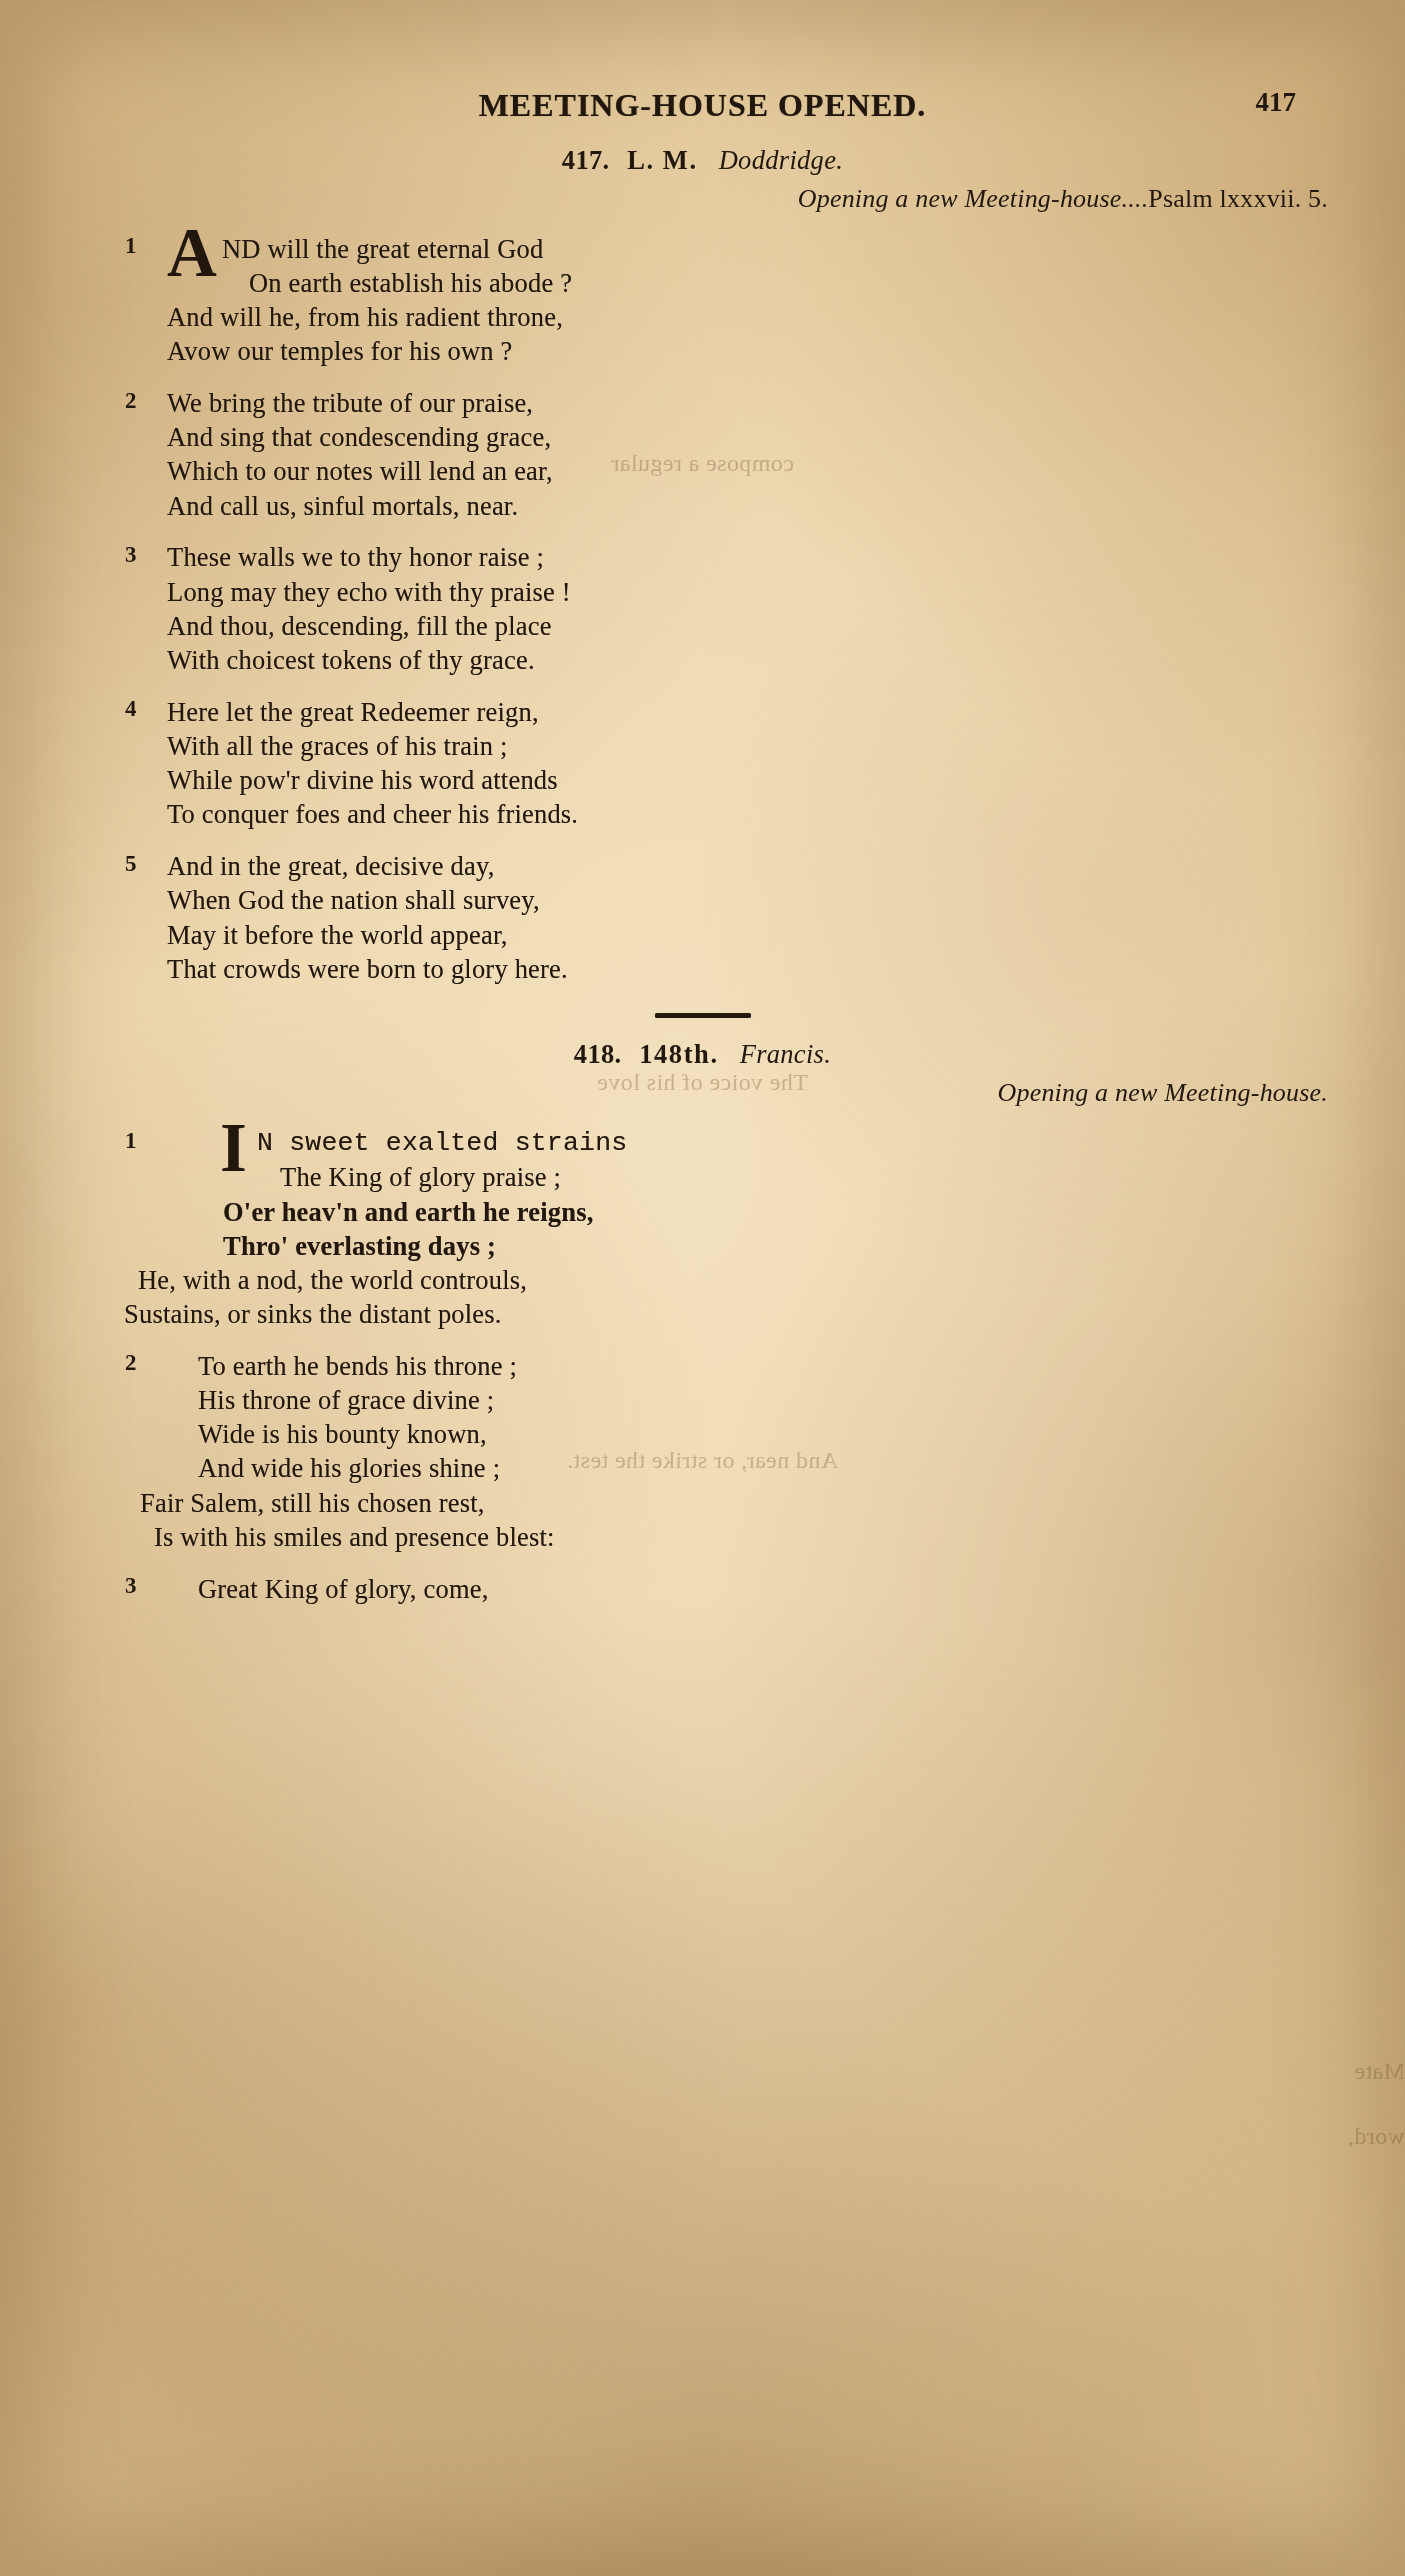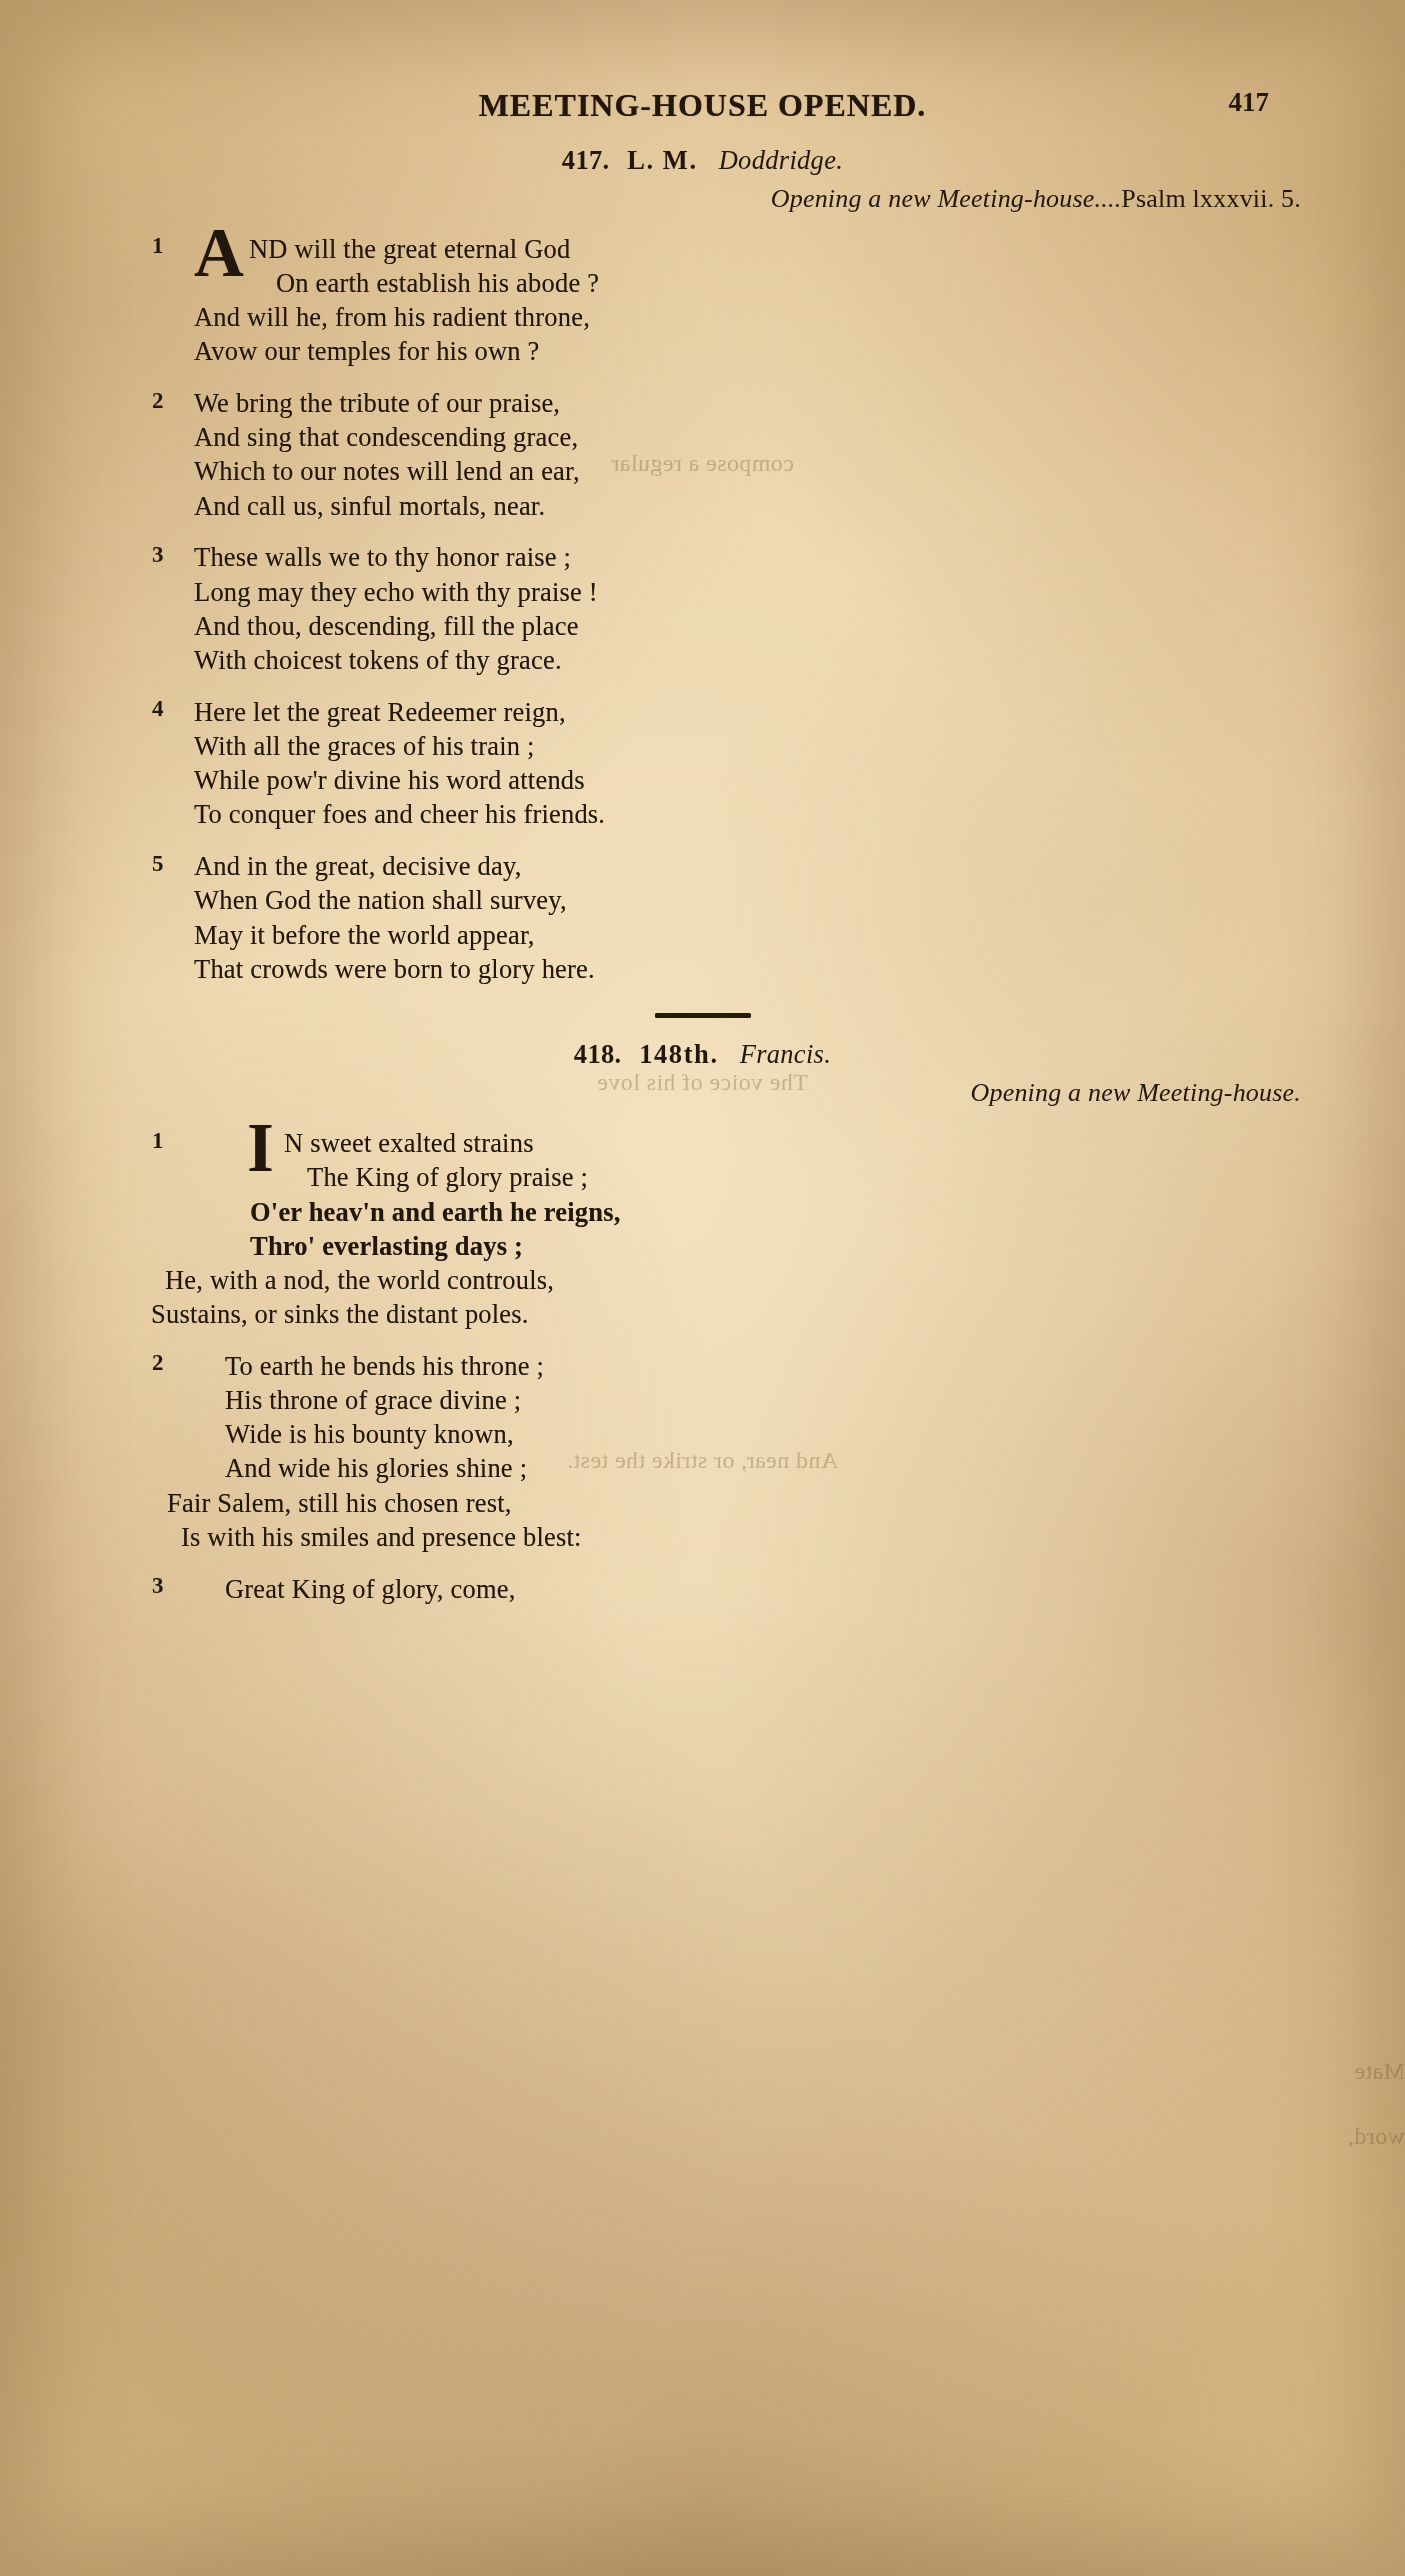--- a/index.html
+++ b/index.html
@@ -54,21 +54,21 @@
     letter-spacing: 0.4px;
     transform: scaleX(-1);
     pointer-events: none;
     white-space: nowrap;
     font-family: "Liberation Serif", serif;
   }
 
   .content {
     position: relative;
     z-index: 3;
-    padding: 0 104px;
+    padding: 0 77px;
   }
 
   .running-head {
     display: flex;
     align-items: baseline;
     justify-content: center;
     margin-top: 87px;
     position: relative;
   }
   .running-head .title {
@@ -227,21 +227,21 @@
       <div class="hymn-head hymn2-head">
         <span class="num">418.</span><span class="meter">148th.</span><span class="author">Francis.</span>
       </div>
       <div class="subject">
         <span>Opening a new Meeting-house.</span>
       </div>
 
       <div class="stanza dropcap-block">
         <span class="vnum" style="left:48px;">1</span>
         <span class="dropcap" style="left:143px;">I</span>
-        <div class="line" style="padding-left:180px;">N sweet exalted strains</div>
+        <div class="line" style="padding-left:180px;font-family:Liberation Mono, monospace;">N sweet exalted strains</div>
         <div class="line" style="padding-left:203px;">The King of glory praise ;</div>
         <div class="line indent-3">O'er heav'n and earth he reigns,</div>
         <div class="line indent-3">Thro' everlasting days ;</div>
         <div class="line indent-0">He, with a nod, the world controuls,</div>
         <div class="line" style="padding-left:47px;">Sustains, or sinks the distant poles.</div>
       </div>
 
       <div class="stanza">
         <span class="vnum" style="left:48px;">2</span>
         <div class="line indent-2">To earth he bends his throne ;</div>

